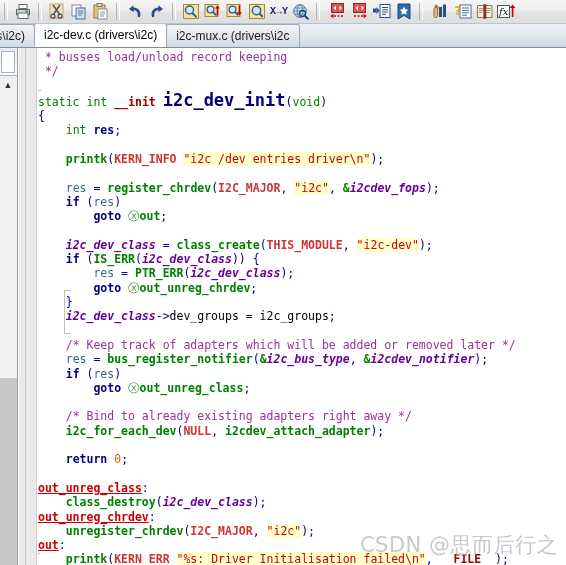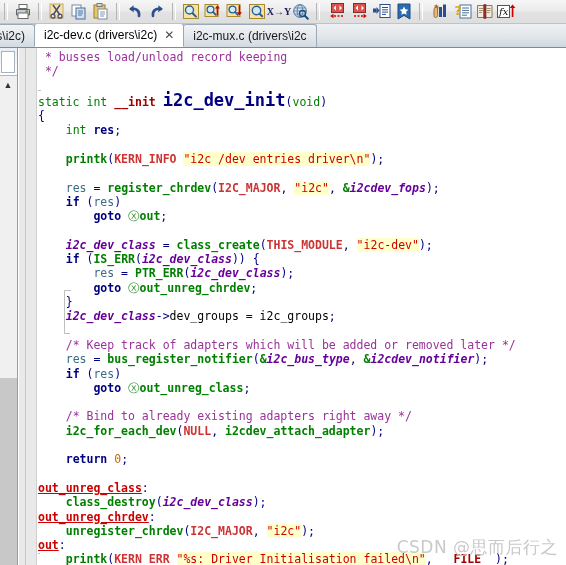--- a/index.html
+++ b/index.html
@@ -55,21 +55,21 @@
   }
   .tab.first{
     border-top-left-radius:0;border-left:none;
     margin-left:-56px;
   }
   .tab.active{
     background:#ffffff;
     height:24px;line-height:23px;
     color:#000;
     border-bottom:1px solid #ffffff;
-    position:relative;z-index:3;
+    position:relative;z-index:3;flex-direction:column;
   }
   .tab .closex{
     margin-left:7px;font-size:12px;color:#4a4a4a;line-height:1;
   }
   
   .editor{
     position:absolute;left:0;top:48px;width:566px;height:517px;
     background:#ffffff;
     overflow:hidden;
   }
@@ -141,21 +141,21 @@
   .lblref  {color:#008000;font-weight:bold;}
   .pun     {color:#000080;}
   .marker  {color:#2f8f2f;}
   
   .foldguide{position:absolute;border-left:1px solid #c0c0c0;}
   .foldguide.top{border-top:1px solid #c0c0c0;}
   .foldguide.bot{border-bottom:1px solid #c0c0c0;}
   
   .watermark{
     position:absolute;right:8px;bottom:6px;
-    font-size:17px;color:#c9c9c9;
+    font-size:21px;color:#c9c9c9;
     font-family:"DejaVu Sans","Liberation Sans",sans-serif;
     letter-spacing:0.5px;
     white-space:nowrap;
   }
 </style>
 </head>
 <body>
 
 <div class="toolbar">
   <div class="tb-sep"></div>
@@ -242,21 +242,21 @@
   </div>
 
   <div class="tb-btn" title="Find in Files">
     <svg width="18" height="17" viewBox="0 0 18 17">
       <rect x="1.5" y="1.5" width="15" height="14" fill="#f4e3a8" stroke="#a98b2e"></rect>
       <circle cx="8.5" cy="7.5" r="4.2" fill="#cfe6f6" stroke="#2a5f8f" stroke-width="1.4"></circle>
       <path d="M11.6 10.7l2.6 2.6" stroke="#2a5f8f" stroke-width="2" stroke-linecap="round"></path>
     </svg>
   </div>
 
-  <div class="tb-btn" title="Goto X Y" style="font-family:Liberation Serif, serif;font-size:10px;font-weight:bold;color:#1a1a5a;">
+  <div class="tb-btn" title="Goto X Y" style="font-family:Liberation Mono, monospace;font-size:10px;font-weight:bold;color:#1a1a5a;">
     <span>X→Y</span>
   </div>
 
   <div class="tb-btn" title="Web Search">
     <svg width="18" height="17" viewBox="0 0 18 17">
       <circle cx="8" cy="8" r="6.3" fill="#cfe2f2" stroke="#4a6f96"></circle>
       <ellipse cx="8" cy="8" rx="2.8" ry="6.3" fill="none" stroke="#4a6f96" stroke-width="0.8"></ellipse>
       <path d="M1.8 8h12.4M2.8 5h10.4M2.8 11h10.4" stroke="#4a6f96" stroke-width="0.7"></path>
       <circle cx="10.5" cy="10.5" r="3" fill="none" stroke="#1f4c7a" stroke-width="1.3"></circle>
       <path d="M12.8 12.8l3 3" stroke="#1f4c7a" stroke-width="2" stroke-linecap="round"></path>

